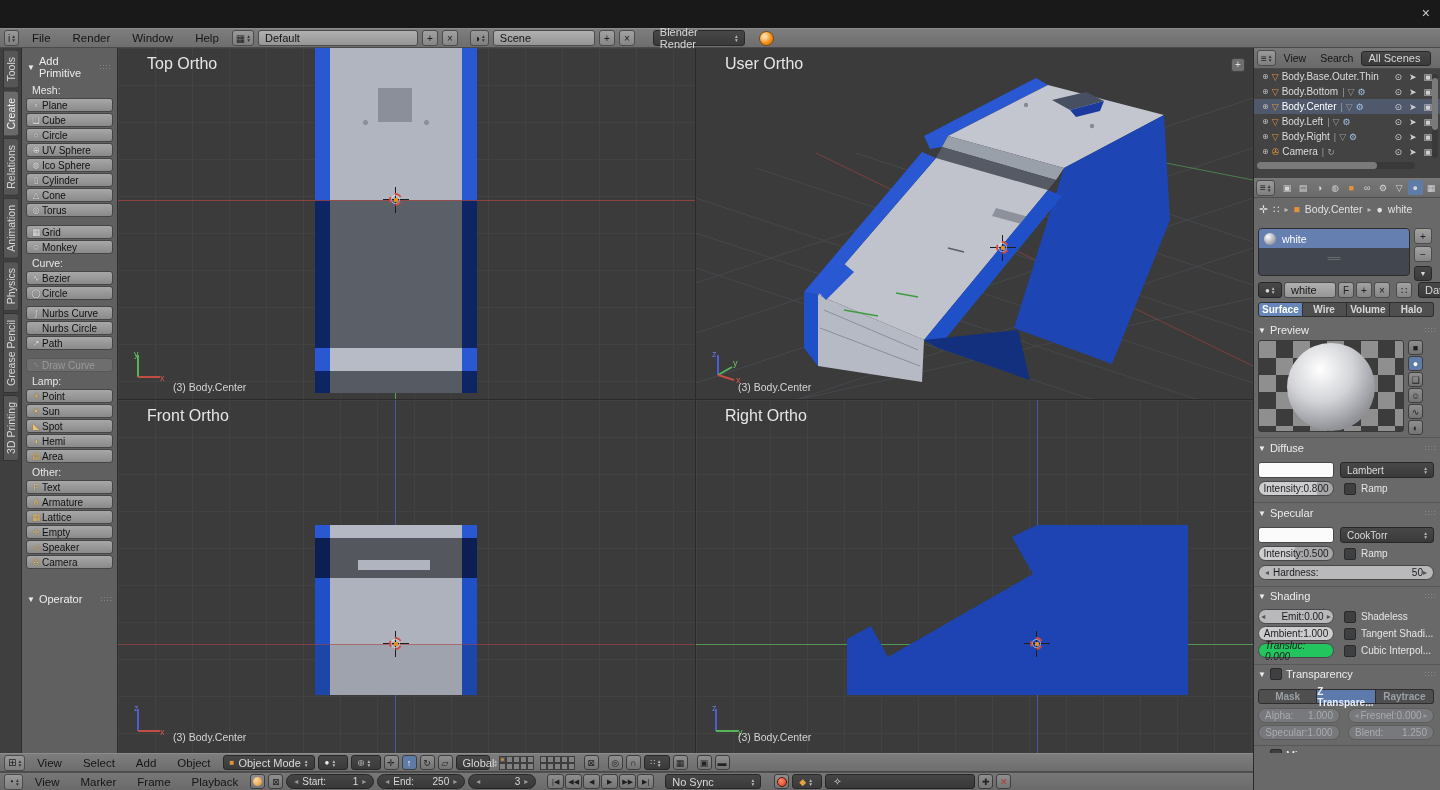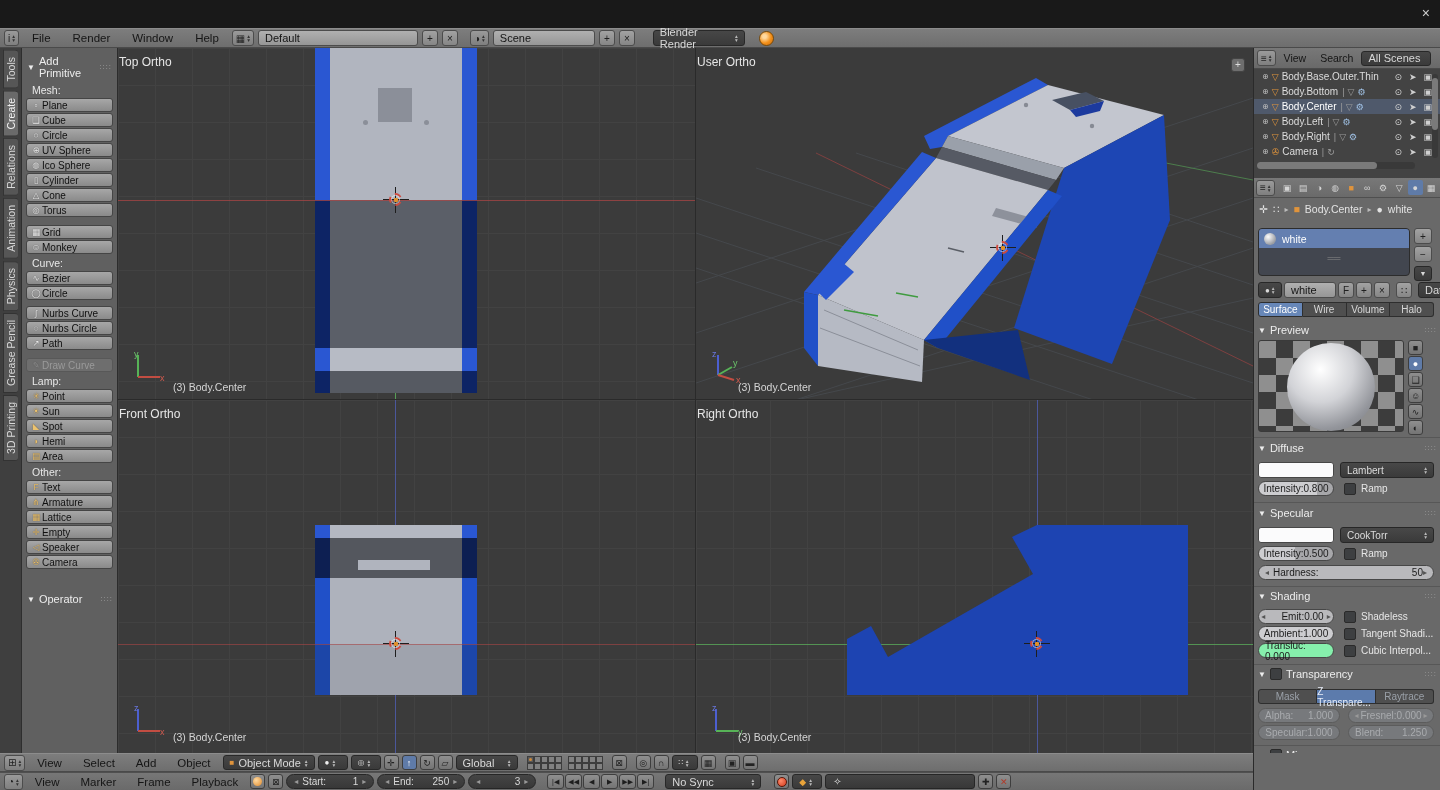--- a/index.html
+++ b/index.html
@@ -47,21 +47,21 @@
   .sbtn .bic.warm { color:#ecc26e; }
   .sbtn .sl { flex:1; text-align:left; }
   .sbtn.dis { background:#6e6e6e; color:#9a9a9a; border-color:#585858;}
   .sbtn.dis .bic{ color:#9a9a9a;}
   .gap6 { height:6px; } .gap4{height:4px;}
 
   
   .quad { position:absolute; background:#3b3b3b;
     background-image:linear-gradient(#424242 1px, transparent 1px),linear-gradient(90deg,#424242 1px,transparent 1px);
     background-size:37px 37px; overflow:hidden; }
-  .vlabel { position:absolute; left:1px; top:7px; color:#e6e6e6; font-size:12px; }
+  .vlabel { position:absolute; left:29px; top:7px; color:#e6e6e6; font-size:16px; }
   .olabel { position:absolute; color:#d4d4d4; font-size:10.5px; }
   .axisline { position:absolute; }
   .gizmo { position:absolute; left:14px; bottom:16px; width:34px; height:34px; font-size:9px;}
   .cursor3d { position:absolute; width:26px; height:26px; }
   .cursor3d .circ { position:absolute; left:6px; top:6px; width:13px; height:13px; border-radius:50%;
     border:2px dashed #cf4a3e; box-shadow:0 0 0 1px rgba(255,255,255,.55) inset;}
   .cursor3d .vl { position:absolute; left:12px; top:0; width:1px; height:26px; background:#1e1e1e;}
   .cursor3d .hl { position:absolute; top:12px; left:0; height:1px; width:26px; background:#1e1e1e;}
   .cursor3d .dot{ position:absolute; left:11px; top:11px; width:4px; height:4px; background:#e0902a; border-radius:1px;}
 
@@ -88,29 +88,29 @@
     border-bottom:1px solid #4f4f4f; display:flex; align-items:center; gap:1px; padding:0 2px;}
   .ptab { width:15px; height:15px; display:flex; align-items:center; justify-content:center; font-size:9px; color:#d5d5d5;
     border-radius:2px;}
   .ptab.active { background:#5f7ba8; }
   .sep { position:absolute; left:0; width:187px; height:1px; background:#575757; }
   .shead { position:absolute; left:4px; width:179px; color:#ececec; font-size:11px; display:flex; align-items:center; gap:4px;}
   .shead .grip{ margin-left:auto; color:#8f8f8f; font-size:8px; letter-spacing:1px;}
   .pill { position:absolute; height:15px; border-radius:8px; background:#b9b9bc; border:1px solid #474747;
     font-size:10px; color:#1c1c1c; display:flex; align-items:center; justify-content:center; padding:0 6px;}
   .pill.gray { background:#77797c; color:#a9abae; border-color:#5c5c5c;}
-  .pill.white{ background:#86efac; }
+  .pill.white{ background:#22c55e;font-style:italic; }
   .pill .l { margin-right:auto; } .pill .v{ margin-left:auto;}
   .dd { position:absolute; height:16px; background:linear-gradient(#484848,#3a3a3a); border:1px solid #272727;
     border-radius:3px; color:#dcdcdc; font-size:10px; display:flex; align-items:center; padding:0 6px;}
   .dd .spin{ margin-left:auto; color:#bbb;}
   .cb { position:absolute; width:12px; height:12px; background:#3d3f41; border:1px solid #2a2a2a; border-radius:2px;}
   .cblab { position:absolute; color:#e6e6e6; font-size:10px; }
   .swatch { position:absolute; height:16px; border-radius:3px; border:1px solid #474747; background:#fbfbfc;}
-  .seg { position:absolute; height:15px; display:flex; }
+  .seg { position:absolute; height:15px; display:flex;font-weight:bold; }
   .seg div { flex:1; background:#4f4f4f; border:1px solid #2e2e2e; border-left:none; color:#d8d8d8; font-size:10px;
     display:flex; align-items:center; justify-content:center;}
   .seg div:first-child{ border-left:1px solid #2e2e2e; border-radius:3px 0 0 3px;}
   .seg div:last-child{ border-radius:0 3px 3px 0;}
   .seg .on { background:#6787b8; color:#fff; }
   .arrow { font-size:8px; color:#555; }
 
   
   #v3dheader { left:0; top:753px; width:1253px; height:19px; display:flex; align-items:center; gap:3px; padding:0 4px;}
   #timeline { left:0; top:772px; width:1253px; height:18px; display:flex; align-items:center; gap:3px; padding:0 4px;
@@ -834,21 +834,21 @@
       <span style="font-size:8px">◎</span>
       <span class="spin" style="color:#bbb">
           <span>▴</span>
           <span>▾</span>
         </span>
     </div>
     <div class="mini">✛</div>
     <div class="mini on">↑</div>
     <div class="mini">↻</div>
     <div class="mini">▱</div>
-    <div class="dk" style="width:62px;height:15px">
+    <div class="dk" style="width:34px;height:15px">
       <span>Global</span>
       <span class="spin" style="margin-left:auto;color:#bbb">
           <span>▴</span>
           <span>▾</span>
         </span>
     </div>
     <div class="layers lgrid" style="margin-left:6px">
       <div class="cell on dot"></div>
         <div class="cell"></div>
         <div class="cell"></div>

